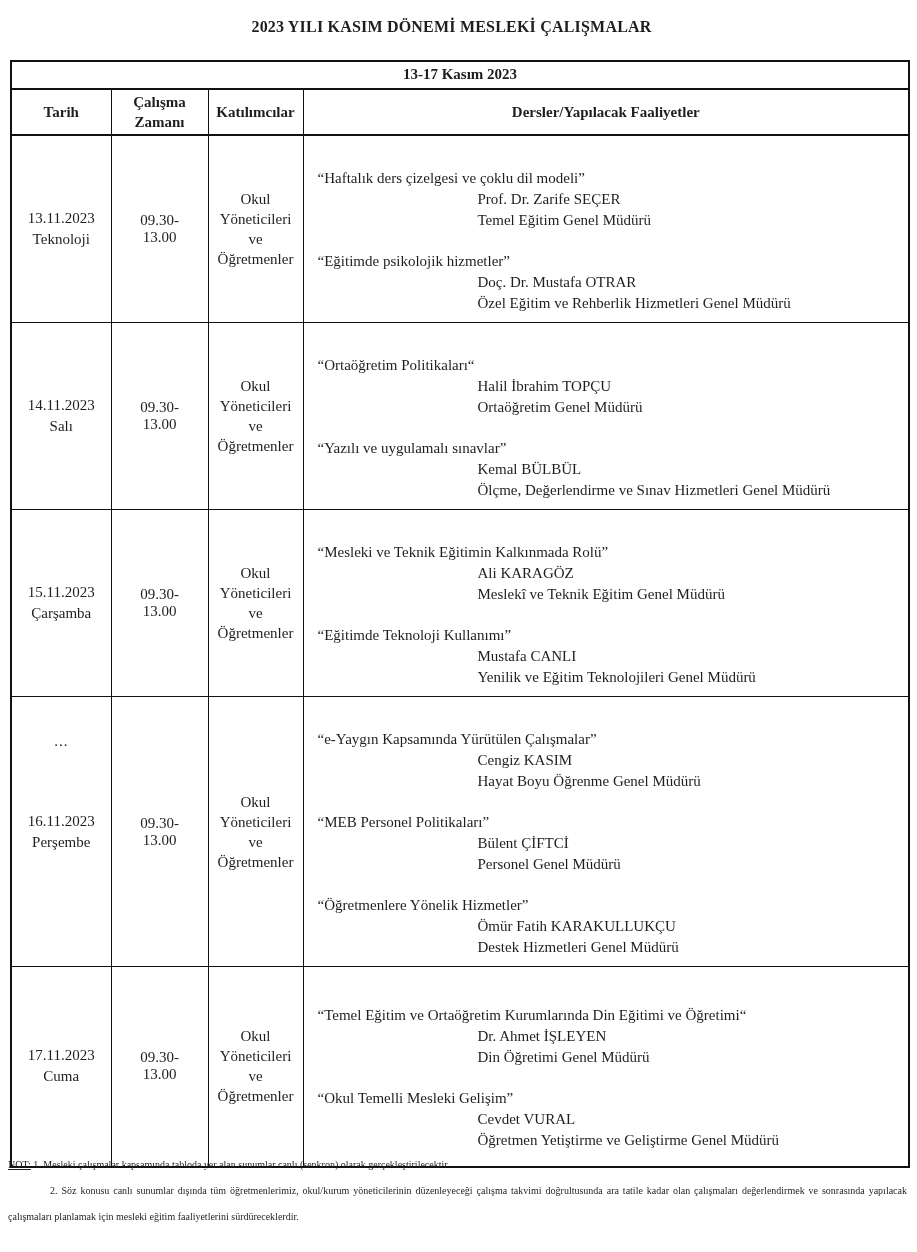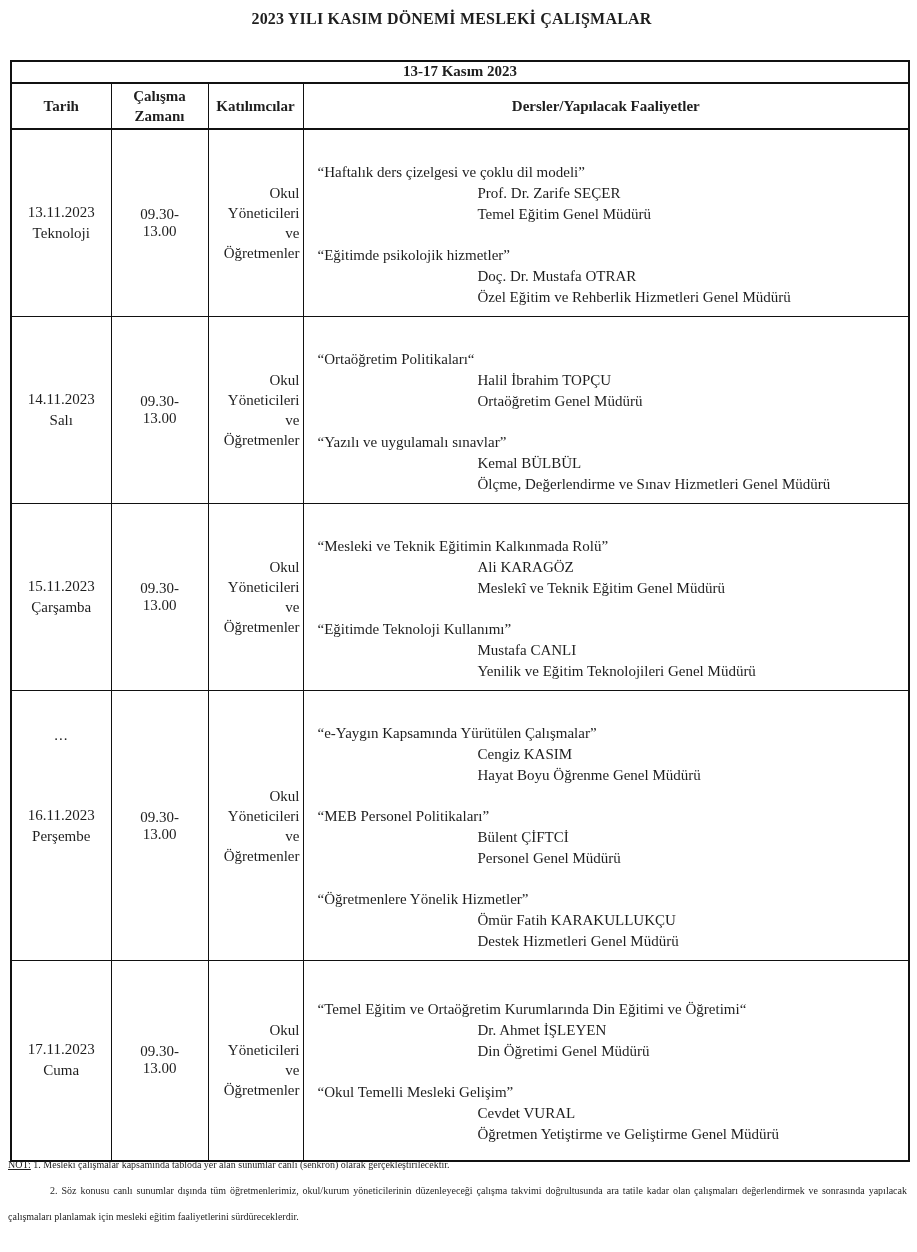--- a/index.html
+++ b/index.html
@@ -7,40 +7,40 @@
   body {
     width: 917px; height: 1252px;
     font-family: "Liberation Serif", "DejaVu Serif", serif;
     color: #1e1e1e;
     position: relative;
     overflow: hidden;
   }
   .page { position: absolute; inset: 0; }
 
   .doc-title {
-    position: absolute; top: 10px; left: 0; right: 14px;
+    position: absolute; top: 18px; left: 0; right: 14px;
     text-align: center;
     font-size: 16px; font-weight: bold;
     letter-spacing: 0.2px;
   }
 
   table.schedule {
     position: absolute; left: 10px; top: 60px;
     width: 898px;
     border-collapse: collapse;
     table-layout: fixed;
     border: 2px solid #111;
   }
   table.schedule td, table.schedule th {
     border: 1px solid #111;
     font-size: 15px;
     vertical-align: middle;
   }
   tr.caption-row td {
-    height: 22px;
+    height: 28px;
     text-align: center;
     font-weight: bold;
     border-bottom: 2px solid #111;
     padding: 1px 0 2px 0;
   }
   tr.header-row th {
     height: 46px;
     text-align: center;
     font-weight: bold;
     border-bottom: 2px solid #111;
@@ -60,21 +60,21 @@
     position: relative;
     padding: 2px;
     margin-top: 8px;
   }
   .date-prefix {
     position: absolute; top: 34px; left: 0; right: 0;
     text-align: center; letter-spacing: 1px;
   }
   td.c-time { text-align: center; padding: 14px; }
   td.c-part {
-    text-align: right;
+    text-align: center;
     font-size: 14px;
     line-height: 20px;
     padding: 2px 3px;
   }
   td.c-act {
     vertical-align: top;
     padding: 16px 8px 8px 12px;
     line-height: 21px;
   }
   .block { margin-bottom: 20px; }

